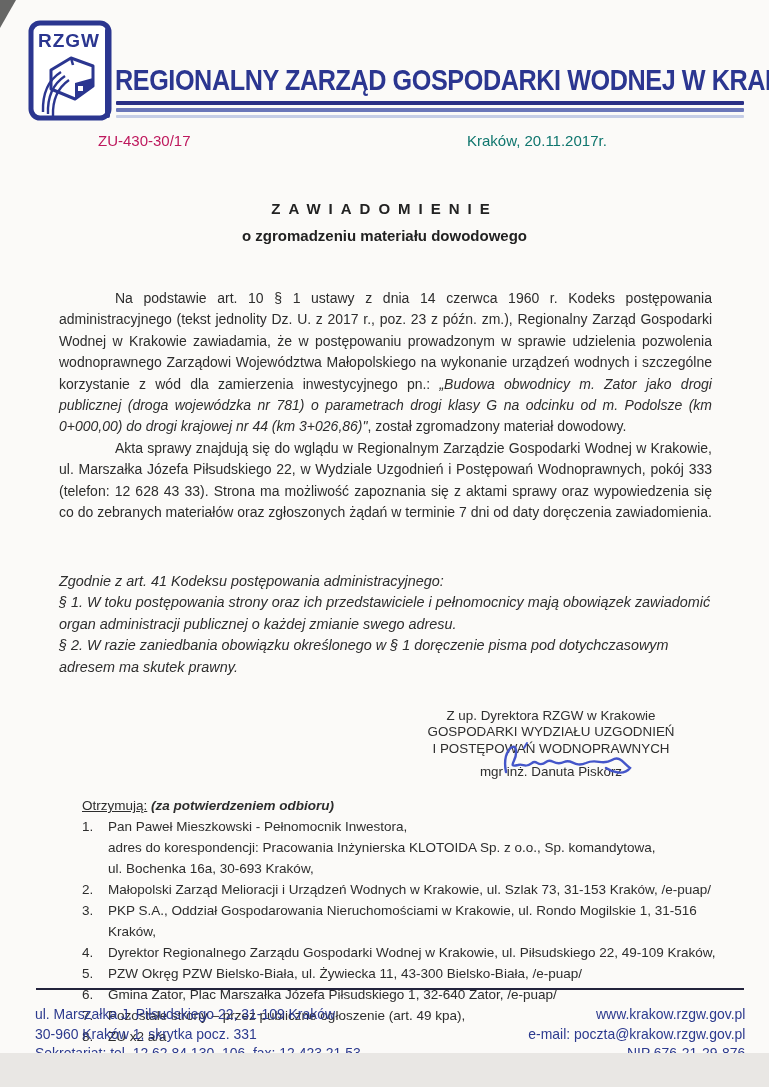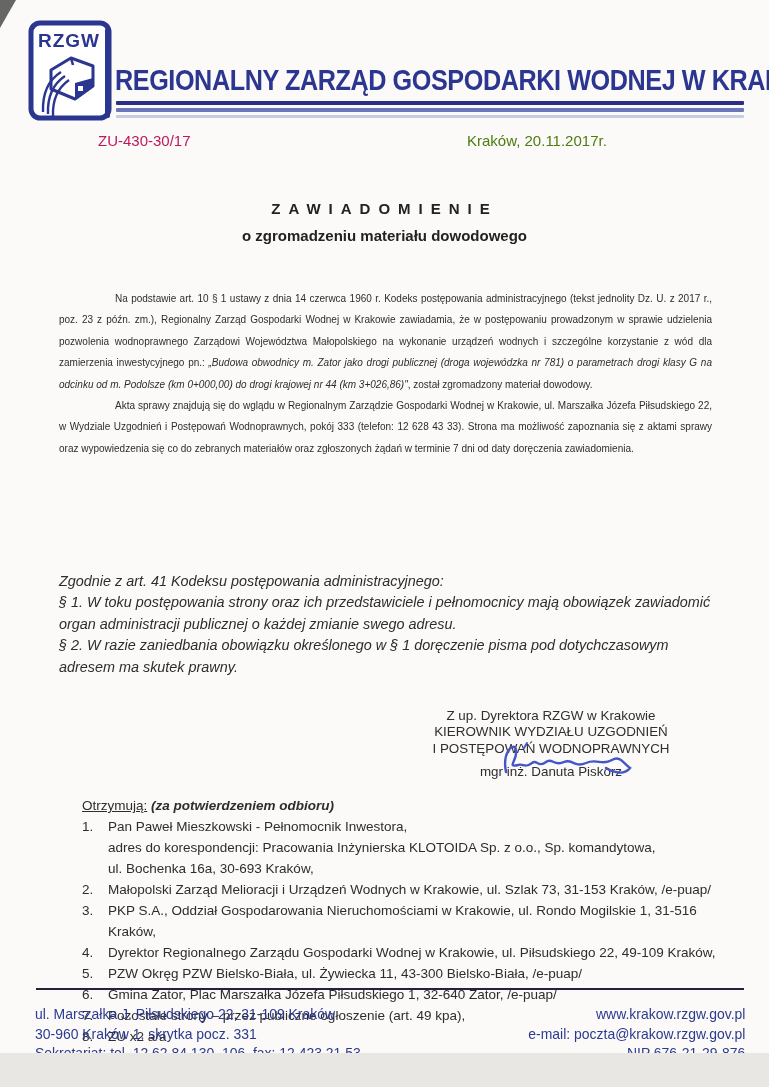--- a/index.html
+++ b/index.html
@@ -16,29 +16,29 @@
   .org-title{
     position:absolute;left:115px;top:63px;white-space:nowrap;
     font-weight:bold;font-size:30px;color:#2b3690;
     transform:scaleX(0.84);transform-origin:left top;letter-spacing:-0.5px;
   }
   .hline{position:absolute;left:116px;width:628px;border-radius:1px;}
   .hline1{top:101px;height:4px;background:#2a2f85;}
   .hline2{top:108px;height:4px;background:#6b77b9;}
   .hline3{top:115px;height:3px;background:#c5cde6;}
   .ref-no{position:absolute;left:82px;top:132px;font-size:15px;color:#be185d;margin-left:16px;}
-  .place-date{position:absolute;left:467px;top:132px;font-size:15px;color:#4d7c0f;}
+  .place-date{position:absolute;left:467px;top:132px;font-size:15px;color:#0f766e;}
   
   .doc-title{position:absolute;left:0;top:200px;width:100%;text-align:center;
     font-size:15px;font-weight:bold;letter-spacing:8px;color:#222;}
   .doc-subtitle{position:absolute;left:0;top:227px;width:100%;text-align:center;
     font-size:15px;font-weight:bold;color:#222;}
   
   .body-block{position:absolute;left:59px;top:288px;width:653px;
-    font-size:10px;line-height:21.4px;text-align:justify;}
+    font-size:14px;line-height:21.4px;text-align:justify;}
   .para{text-indent:56px;margin:0;}
   .it{font-style:italic;}
   .pouczenie{position:absolute;left:59px;top:571px;width:655px;
     font-size:14.4px;line-height:21.4px;font-style:italic;color:#2d2d2d;}
   .pouczenie .p-line{margin:0;}
   
   .sig-block{position:absolute;left:398px;top:708px;width:306px;text-align:center;
     font-size:13.4px;line-height:16.4px;color:#2f2f2f;}
   .sig-name{margin-top:7px;}
   .sig-scribble{position:absolute;left:96px;top:30px;width:152px;height:42px;}
@@ -95,21 +95,21 @@
   </div>
 
   <div class="pouczenie">
   <p class="p-line">Zgodnie z art. 41 Kodeksu postępowania administracyjnego:</p>
       <p class="p-line">§ 1. W toku postępowania strony oraz ich przedstawiciele i pełnomocnicy mają obowiązek zawiadomić organ administracji publicznej o każdej zmianie swego adresu.</p>
       <p class="p-line">§ 2. W razie zaniedbania obowiązku określonego w § 1 doręczenie pisma pod dotychczasowym adresem ma skutek prawny.</p>
     </div>
 
   <div class="sig-block">
     <div>Z up. Dyrektora RZGW w Krakowie</div>
-    <div>KIEROWNIK WYDZIAŁU UZGODNIEŃ</div>
+    <div>GOSPODARKI WYDZIAŁU UZGODNIEŃ</div>
     <div>I POSTĘPOWAŃ WODNOPRAWNYCH</div>
     <svg class="sig-scribble" viewBox="0 0 152 42">
       <path d="M12 34 C8 14, 20 3, 22 12 C24 22, 12 30, 24 27 C30 25, 30 31, 38 25 C43 21, 44 30, 52 24 C58 19, 60 29, 70 24 C78 20, 80 30, 92 25 C103 20, 108 28, 118 22 C126 17, 130 26, 136 30 C130 38, 118 34, 112 30" fill="none" stroke="#4455c9" stroke-width="2.4" stroke-linecap="round"></path>
       <path d="M30 10 L33 5" stroke="#4455c9" stroke-width="2" stroke-linecap="round"></path>
     </svg>
     <div class="sig-name">mgr inż. Danuta Piskorz</div>
   </div>
 
   <div class="recipients">
     <div class="rcpt-head">

